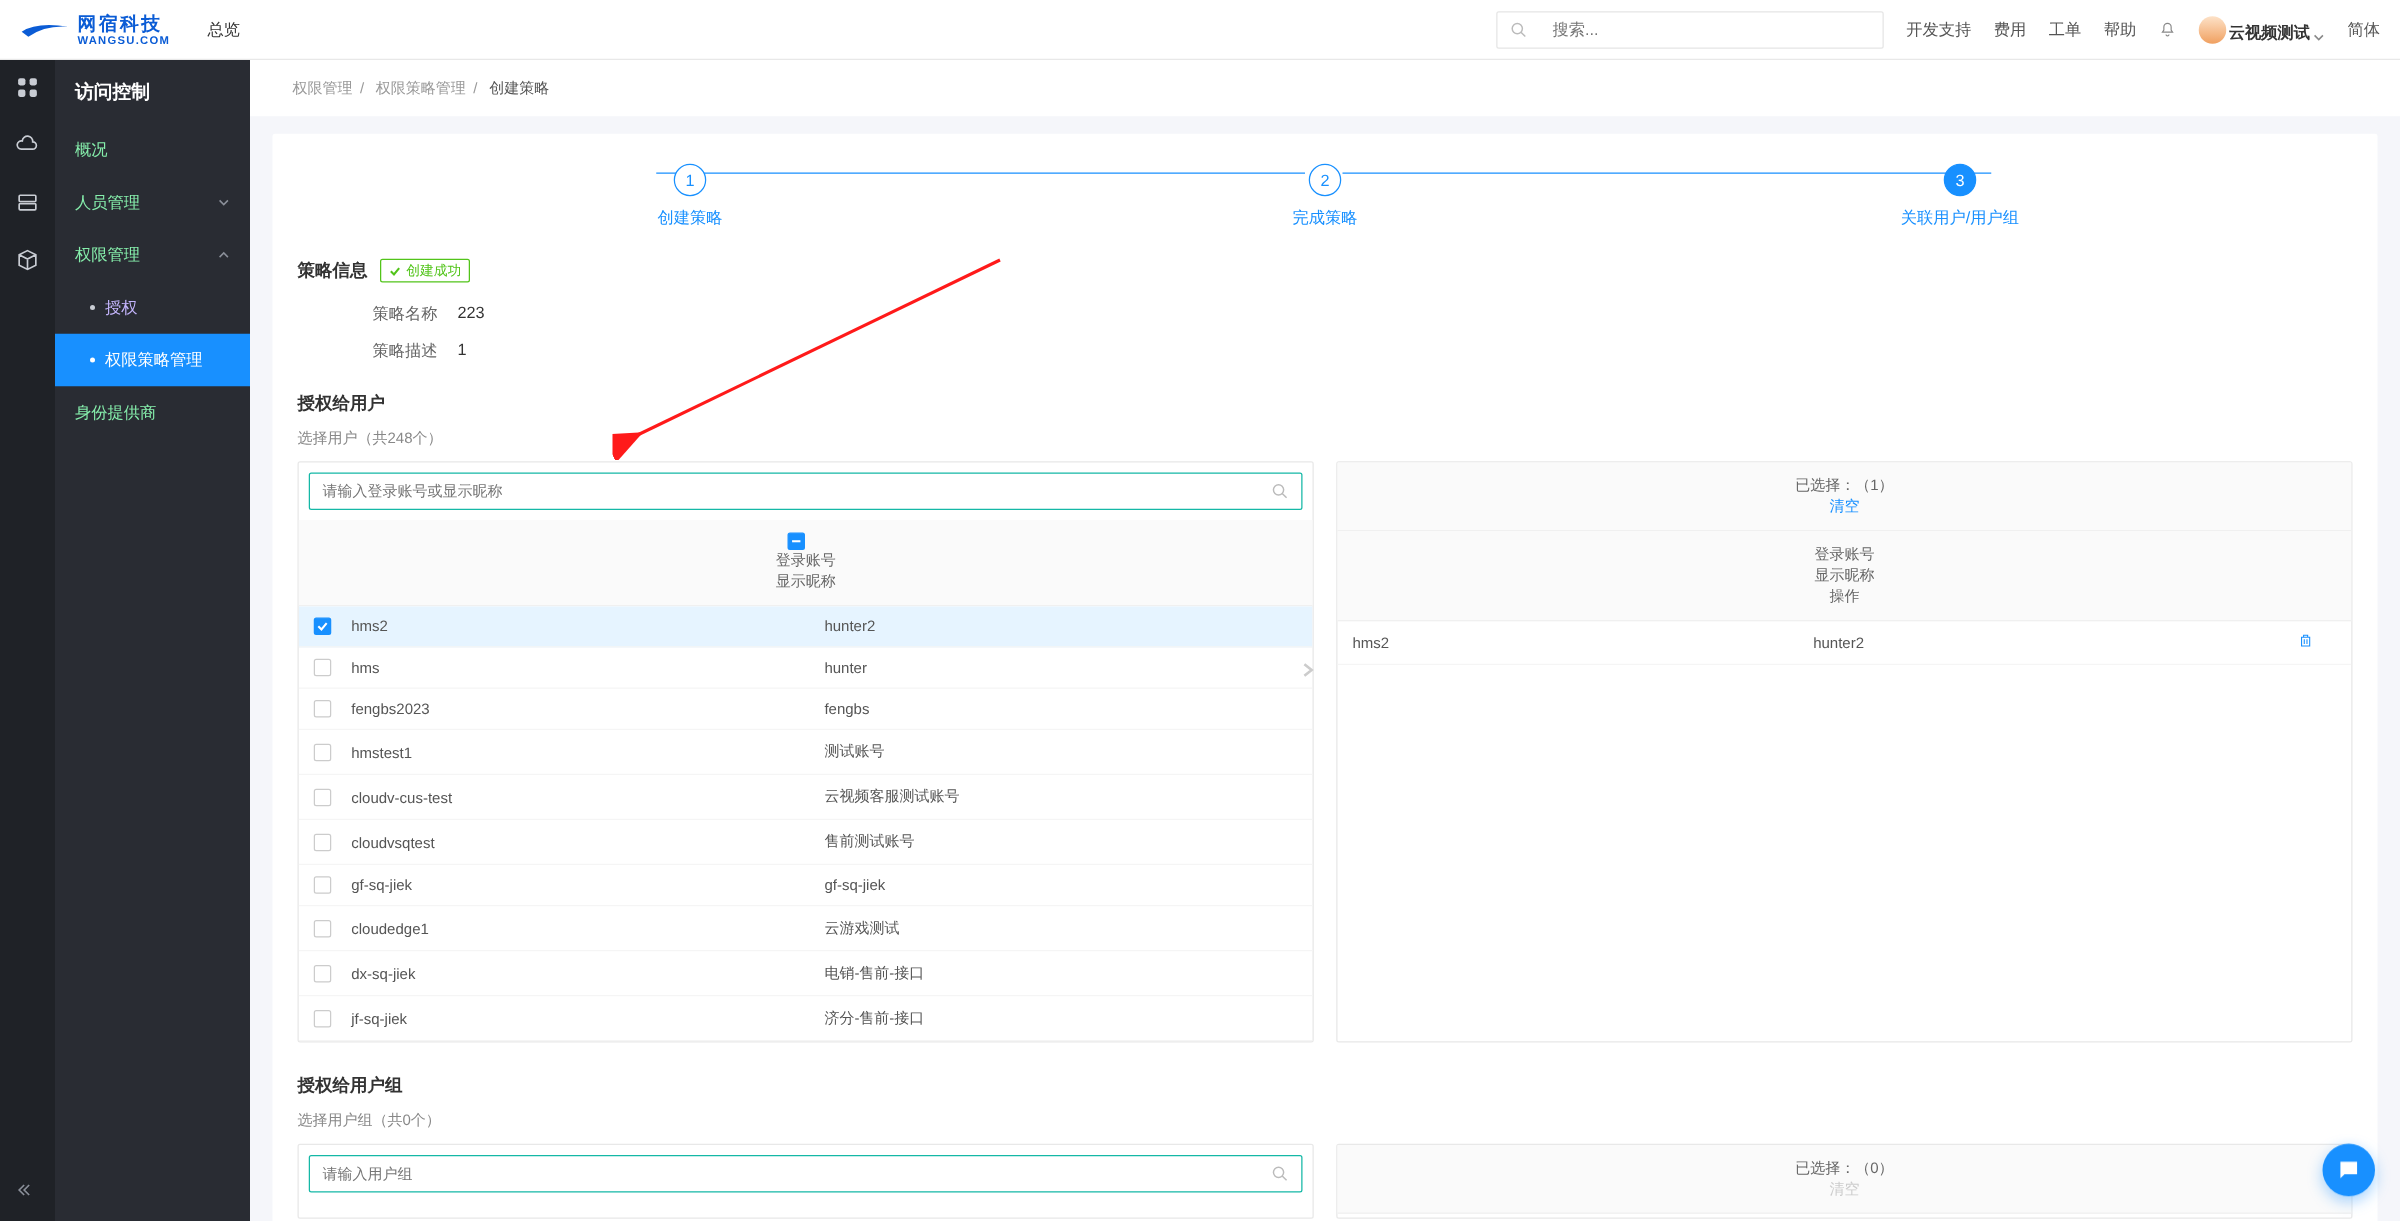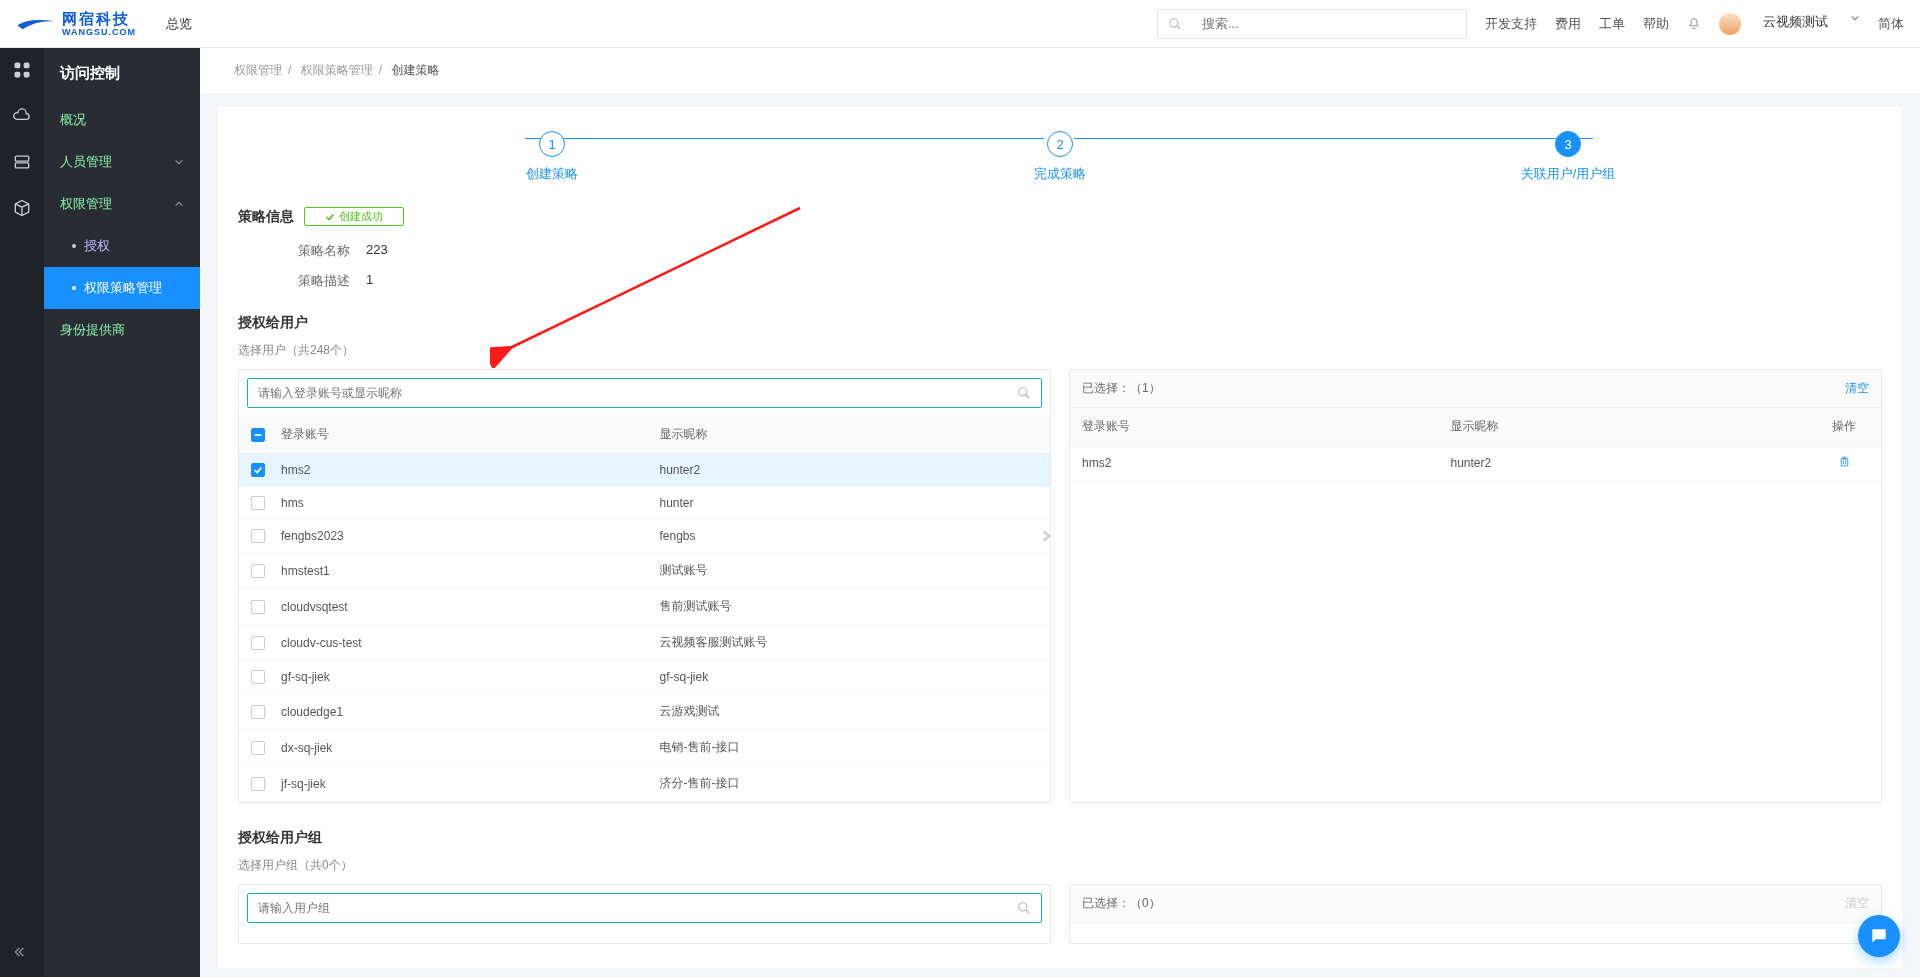--- a/index.html
+++ b/index.html
@@ -9,21 +9,21 @@
 .top-header { height: 48px; background: #fff; border-bottom: 1px solid #e8e8e8; display: flex; align-items: center; padding: 0 16px; }
 .logo { display: flex; align-items: center; color: #0b5cd5; font-weight: bold; font-size: 15px; letter-spacing: 2px; }
 .logo-swoosh { width: 40px; height: 18px; margin-right: 6px; }
 .logo-sub { font-size: 9px; color: #0b5cd5; letter-spacing: 1px; display: block; margin-top: -2px; }
 .nav-item { margin-left: 30px; color: #333; cursor: pointer; }
 .top-right { margin-left: auto; display: flex; align-items: center; gap: 18px; }
 .search-box { width: 310px; height: 30px; border: 1px solid #e5e5e5; border-radius: 2px; display: flex; align-items: center; padding: 0 10px; color: #bbb; background: #fff; }
 .search-box input { border: none; outline: none; flex: 1; font-size: 13px; margin-left: 20px; }
 .top-link { color: #555; cursor: pointer; font-size: 13px; }
 .avatar { width: 22px; height: 22px; border-radius: 50%; background: linear-gradient(#fde2c8,#f0a060); display:inline-block; }
-.user-dd { display: flex; align-items: flex-start; gap: 22px; cursor: pointer; }
+.user-dd { display: flex; align-items: flex-end; gap: 2px; cursor: pointer; font-weight: bold; }
 
 
 .shell { display: flex; height: calc(100vh - 48px); }
 
 
 .icon-rail { width: 44px; background: #1f2227; display: flex; flex-direction: column; align-items: center; padding-top: 12px; gap: 26px; }
 .rail-icon { width: 20px; height: 20px; color: #c9cdd4; cursor: pointer; }
 .rail-collapse { margin-top: auto; margin-bottom: 14px; color: #8a8f99; cursor: pointer; }
 
 
@@ -51,33 +51,33 @@
 .step-circle { width: 26px; height: 26px; border: 1px solid #1890ff; border-radius: 50%; color: #1890ff; display: inline-flex; align-items: center; justify-content: center; font-size: 13px; background:#fff; position:relative; z-index:2;}
 .step.done .step-circle { border-color: #1890ff; }
 .step.active .step-circle { background: #1890ff; color: #fff; }
 .step-label { margin-top: 8px; font-size: 13px; color: #1890ff; }
 .step-line { position: absolute; top: 13px; height: 1px; background: #1890ff; left: calc(16.6% + 14px); right: calc(16.6% + 14px); z-index:1;}
 .step-line.l1 { left: calc(16.6% + 14px); width: calc(33.3% - 28px); right:auto;}
 .step-line.l2 { left: calc(50% + 14px); width: calc(33.3% - 28px); right:auto;}
 
 
 .sect-title { font-size: 14px; font-weight: 600; margin: 14px 0 10px; display:flex; align-items:center; gap:10px;}
-.badge-success { border: 1px solid #52c41a; color: #52c41a; font-size: 11px; padding: 1px 20px; border-radius: 2px; font-weight: normal; display:inline-flex; align-items:center; gap:4px;}
+.badge-success { border: 1px solid #52c41a; color: #52c41a; font-size: 11px; padding: 1px 6px; border-radius: 2px; font-weight: normal; display:inline-flex; align-items:center; gap:4px;}
 .info-row { display: flex; padding: 6px 0 6px 44px; font-size: 13px; }
 .info-label { width: 68px; color: #666; text-align: right; margin-right: 16px; }
 .sub-note { font-size: 12px; color: #888; margin: 10px 0; }
 
 
 .transfer { display: flex; gap: 18px; align-items: stretch; position:relative;}
 .transfer-arrow { position:absolute; left:calc(50% - 20px); top:160px; color:#ccc; font-size:14px;}
 .panel { flex: 1; border: 1px solid #e8e8e8; border-radius: 2px; background: #fff; min-height: 320px; display:flex; flex-direction:column;}
 .panel-search { padding: 8px; }
 .panel-search-box { border: 1px solid #14b8a6; height: 30px; display: flex; align-items: center; padding: 0 10px; border-radius: 2px; }
 .panel-search-box input { border: none; outline: none; flex: 1; font-size: 12px; }
-.panel-head { background: #fafafa; border-bottom: 1px solid #f0f0f0; display: flex; padding: 10px 12px; font-size: 12px; color: #666; align-items:center;}
+.panel-head { background: #fafafa; border-bottom: 1px solid #f0f0f0; display: flex; padding: 10px 12px; font-size: 12px; color: #666; align-items:center;flex-direction:column;}
 .panel-head.right { justify-content: space-between; }
 .col-chk { width: 30px; display:flex; align-items:center;}
 .col-a { flex: 1; }
 .col-b { flex: 1; }
 .col-op { width: 50px; text-align: center; }
 .panel-body { overflow-y: auto; flex:1;}
 .row { display: flex; padding: 9px 12px; font-size: 12px; color: #555; border-bottom: 1px solid #f5f5f5; align-items: center; }
 .row.selected { background: #e6f4ff; }
 .chk { width: 14px; height: 14px; border: 1px solid #ccc; border-radius: 2px; display: inline-flex; align-items:center; justify-content:center; cursor:pointer;}
 .chk.on { background: #1890ff; border-color: #1890ff; }
@@ -304,29 +304,29 @@
                 <div class="col-chk">
                   <span class="chk "></span>
                 </div>
                 <div class="col-a">hmstest1</div>
                 <div class="col-b">测试账号</div>
               </div>
               <div class="row">
                 <div class="col-chk">
                   <span class="chk "></span>
                 </div>
+                <div class="col-a">cloudv-cus-test</div>
+                <div class="col-b">云视频客服测试账号</div>
+              </div>
+              <div class="row">
+                <div class="col-chk">
+                  <span class="chk "></span>
+                </div>
                 <div class="col-a">cloudvsqtest</div>
                 <div class="col-b">售前测试账号</div>
-              </div>
-              <div class="row">
-                <div class="col-chk">
-                  <span class="chk "></span>
-                </div>
-                <div class="col-a">cloudv-cus-test</div>
-                <div class="col-b">云视频客服测试账号</div>
               </div>
               <div class="row">
                 <div class="col-chk">
                   <span class="chk "></span>
                 </div>
                 <div class="col-a">gf-sq-jiek</div>
                 <div class="col-b">gf-sq-jiek</div>
               </div>
               <div class="row">
                 <div class="col-chk">

